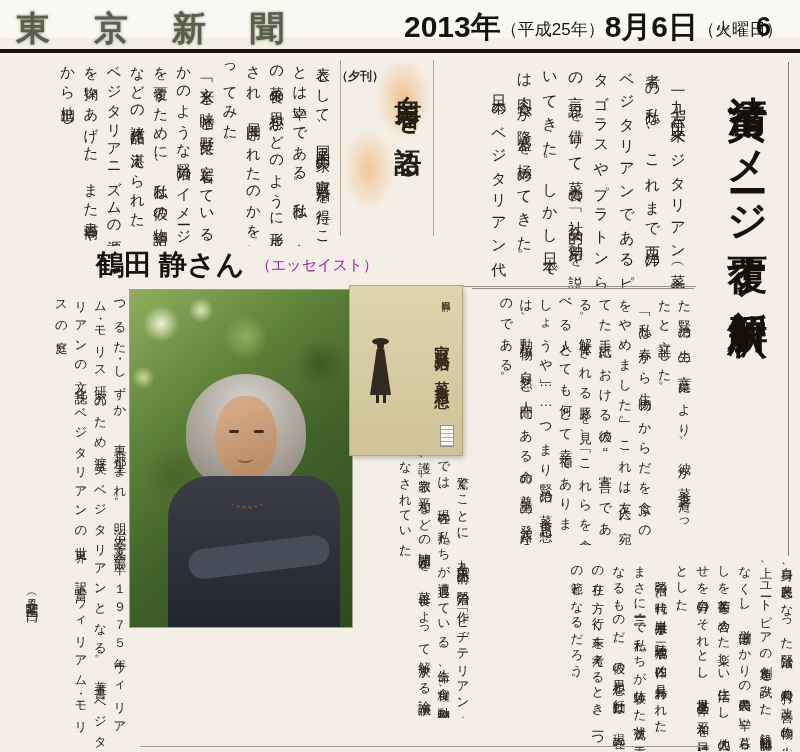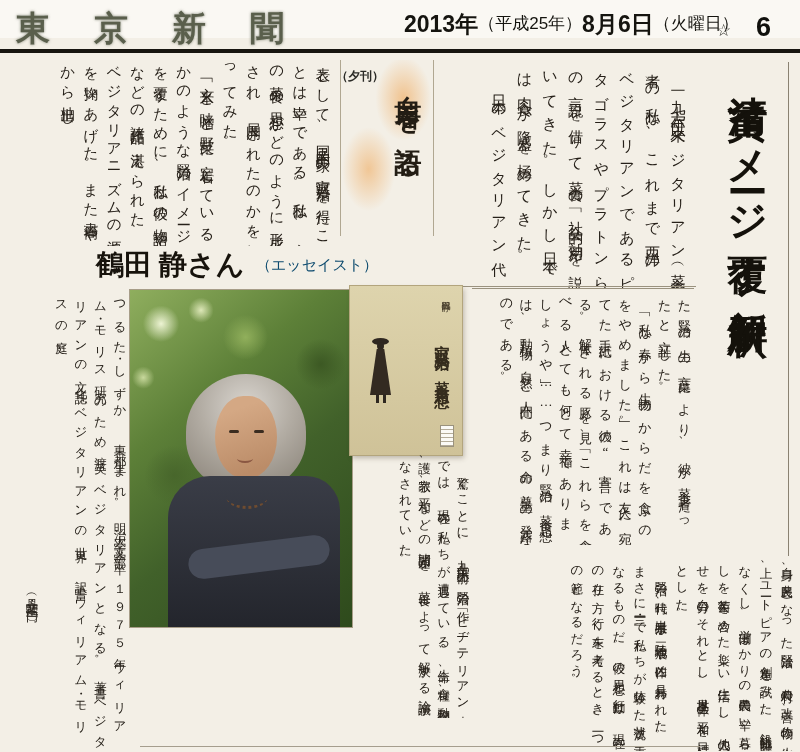--- a/index.html
+++ b/index.html
@@ -7,21 +7,21 @@
   #paper{position:relative;width:800px;height:752px;background:#f3efe6;overflow:hidden;
          box-shadow:0 2px 8px rgba(0,0,0,.4);}
   
   #header{position:absolute;left:0;top:0;width:800px;height:38px;background:#faf8f3;}
   #masthead{position:absolute;left:16px;top:6px;font-size:34px;font-weight:700;
             color:#5a5f4c;letter-spacing:44px;text-shadow:0 0 3px rgba(90,95,76,.75);
             font-family:"Liberation Serif",serif;white-space:nowrap;}
   #evening{position:absolute;left:336px;top:24px;font-size:12px;color:#2a2a26;font-weight:600;margin-top:44px;}
   #dateline{position:absolute;left:404px;top:12px;display:flex;align-items:flex-end;
             font-family:"Liberation Sans",sans-serif;color:#15140f;}
-  #dateline .big{font-size:23px;font-weight:700;line-height:1;}
+  #dateline .big{font-size:30px;font-weight:700;line-height:1;}
   #dateline .small{font-size:17px;line-height:1.4;font-weight:500;}
   #star{position:absolute;left:716px;top:20px;font-size:17px;color:#3a3a33;}
   #pageno{position:absolute;left:756px;top:12px;font-size:27px;font-weight:700;
           font-family:"Liberation Sans",sans-serif;color:#10100c;}
   #header-rule{position:absolute;left:0;top:49px;width:800px;height:4px;background:#17150f;}
   
   .v{position:absolute;writing-mode:vertical-rl;text-orientation:upright;white-space:pre-line;
      color:#262019;overflow:hidden;}
   #blk-top-right{left:434px;top:62px;width:256px;height:226px;
      font-size:15px;letter-spacing:5.5px;line-height:25.6px;}
@@ -40,21 +40,21 @@
   
   #series-box{position:absolute;left:340px;top:60px;width:92px;height:176px;
      border-left:1px solid #b0a791;border-right:1px solid #b0a791;
      background:
        radial-gradient(ellipse 40px 60px at 68% 22%,rgba(238,158,70,.55),rgba(238,158,70,0) 70%),
        radial-gradient(ellipse 38px 60px at 30% 62%,rgba(238,158,70,.5),rgba(238,158,70,0) 70%);}
   #series-text{left:352px;top:74px;width:76px;height:150px;font-size:27px;font-weight:700;
      letter-spacing:7px;line-height:40px;color:#231d14;}
   
   #byline-name{position:absolute;left:96px;top:246px;font-size:28px;font-weight:700;color:#17130c;text-align:right;}
-  #byline-role{position:absolute;left:256px;top:256px;font-size:15px;color:#0c4a6e;}
+  #byline-role{position:absolute;left:256px;top:256px;font-size:15px;color:#a21caf;}
   #book-title-line{position:absolute;left:368px;top:244px;font-size:25px;font-weight:700;color:#17130c;}
   #byline-rule{position:absolute;left:366px;top:286px;width:330px;height:1px;background:#9a927f;}
   
   #photo{position:absolute;left:130px;top:290px;width:222px;height:337px;overflow:hidden;
      background:
        radial-gradient(circle 26px at 14% 10%,rgba(243,248,218,.95),rgba(243,248,218,0) 70%),
        radial-gradient(circle 18px at 32% 6%,rgba(232,240,195,.9),rgba(232,240,195,0) 70%),
        radial-gradient(circle 16px at 6% 26%,rgba(222,234,178,.8),rgba(222,234,178,0) 70%),
        radial-gradient(circle 30px at 52% 14%,rgba(150,180,95,.9),rgba(150,180,95,0) 75%),
        radial-gradient(circle 34px at 86% 22%,rgba(58,86,34,.9),rgba(58,86,34,0) 75%),

